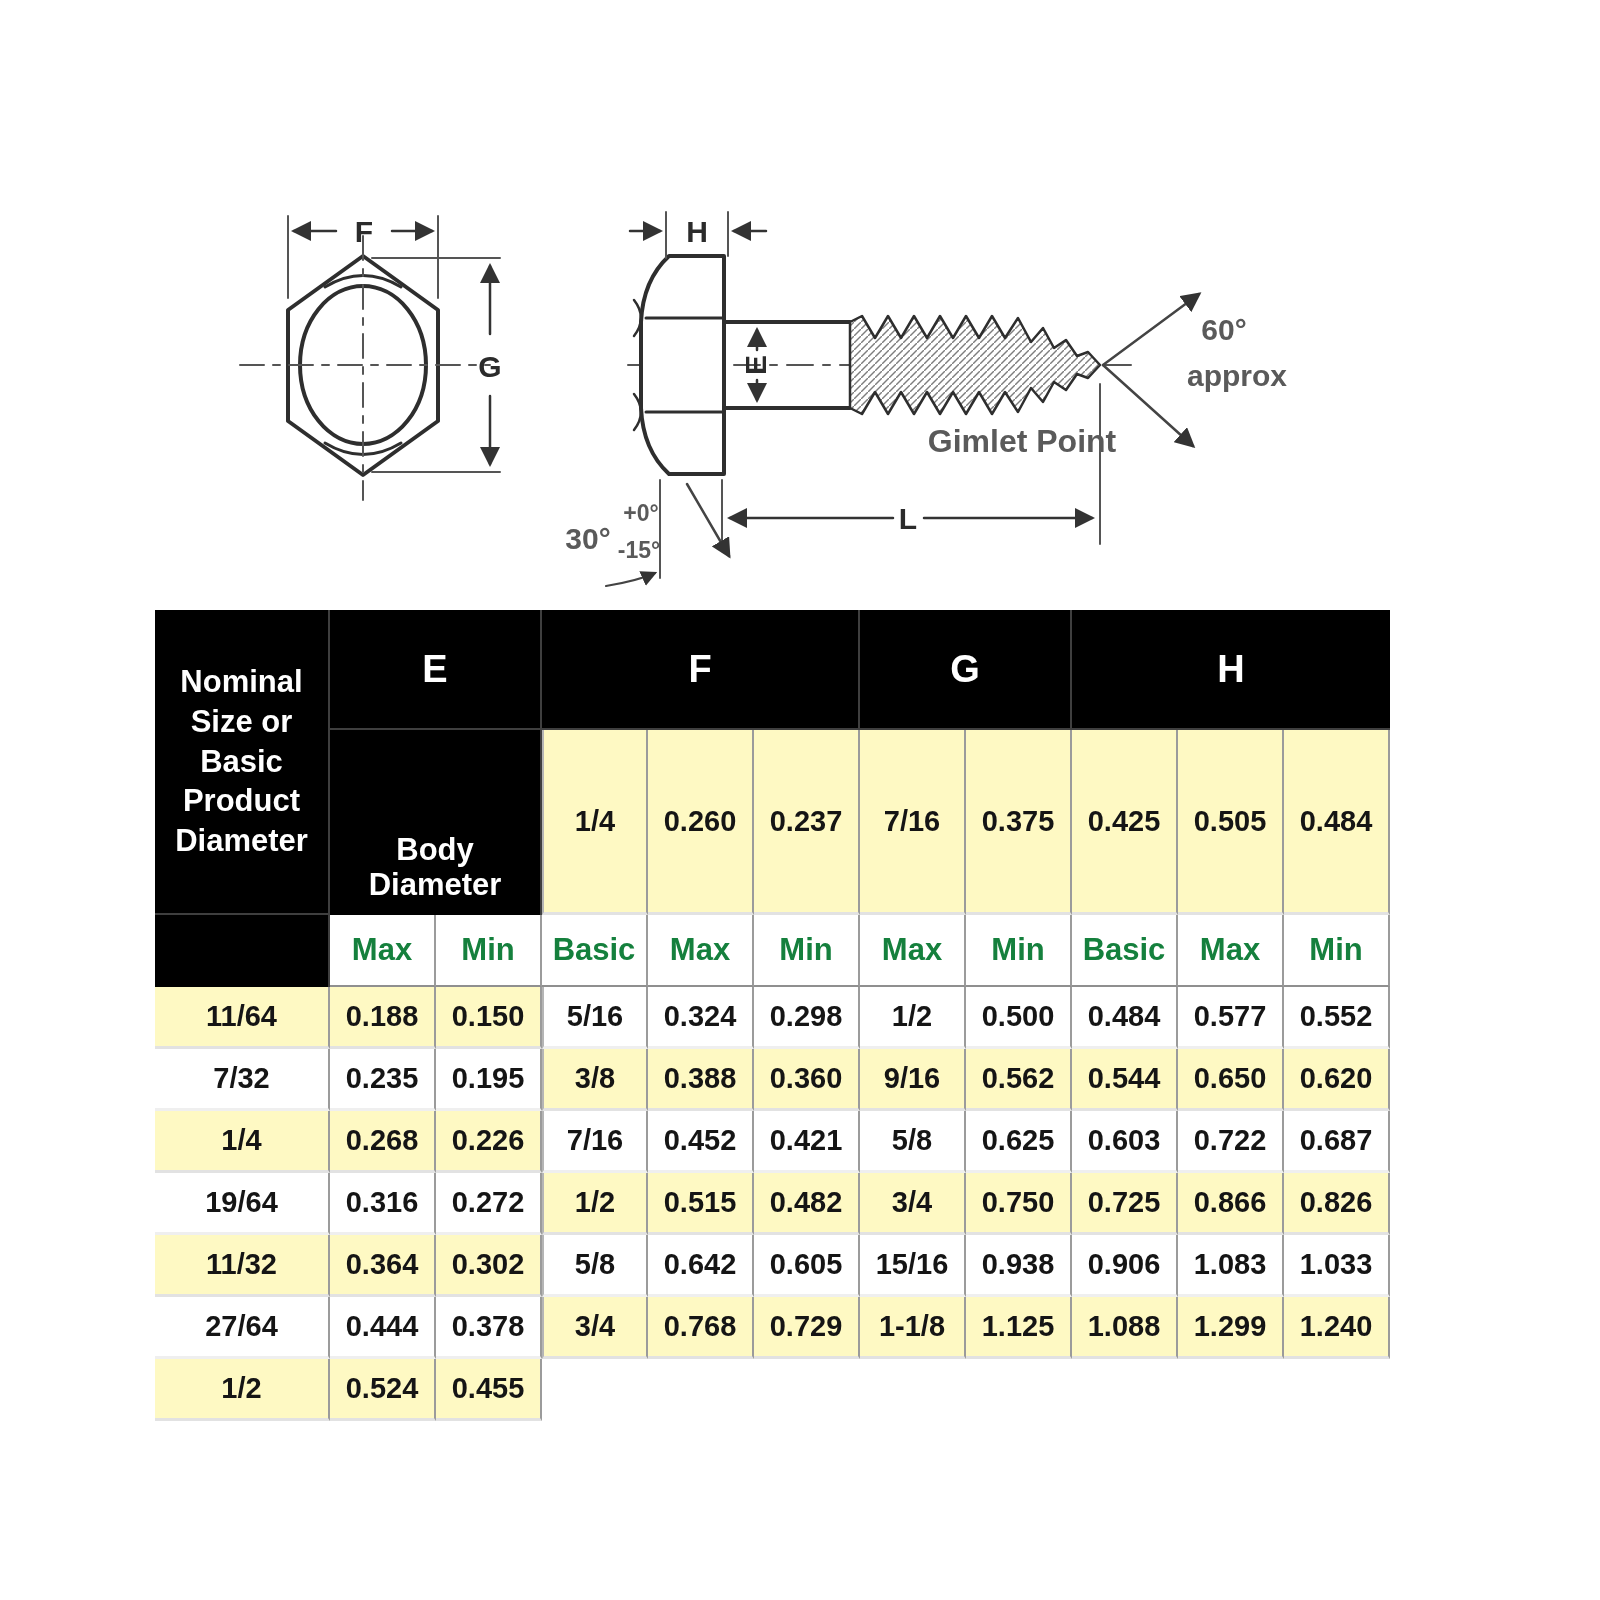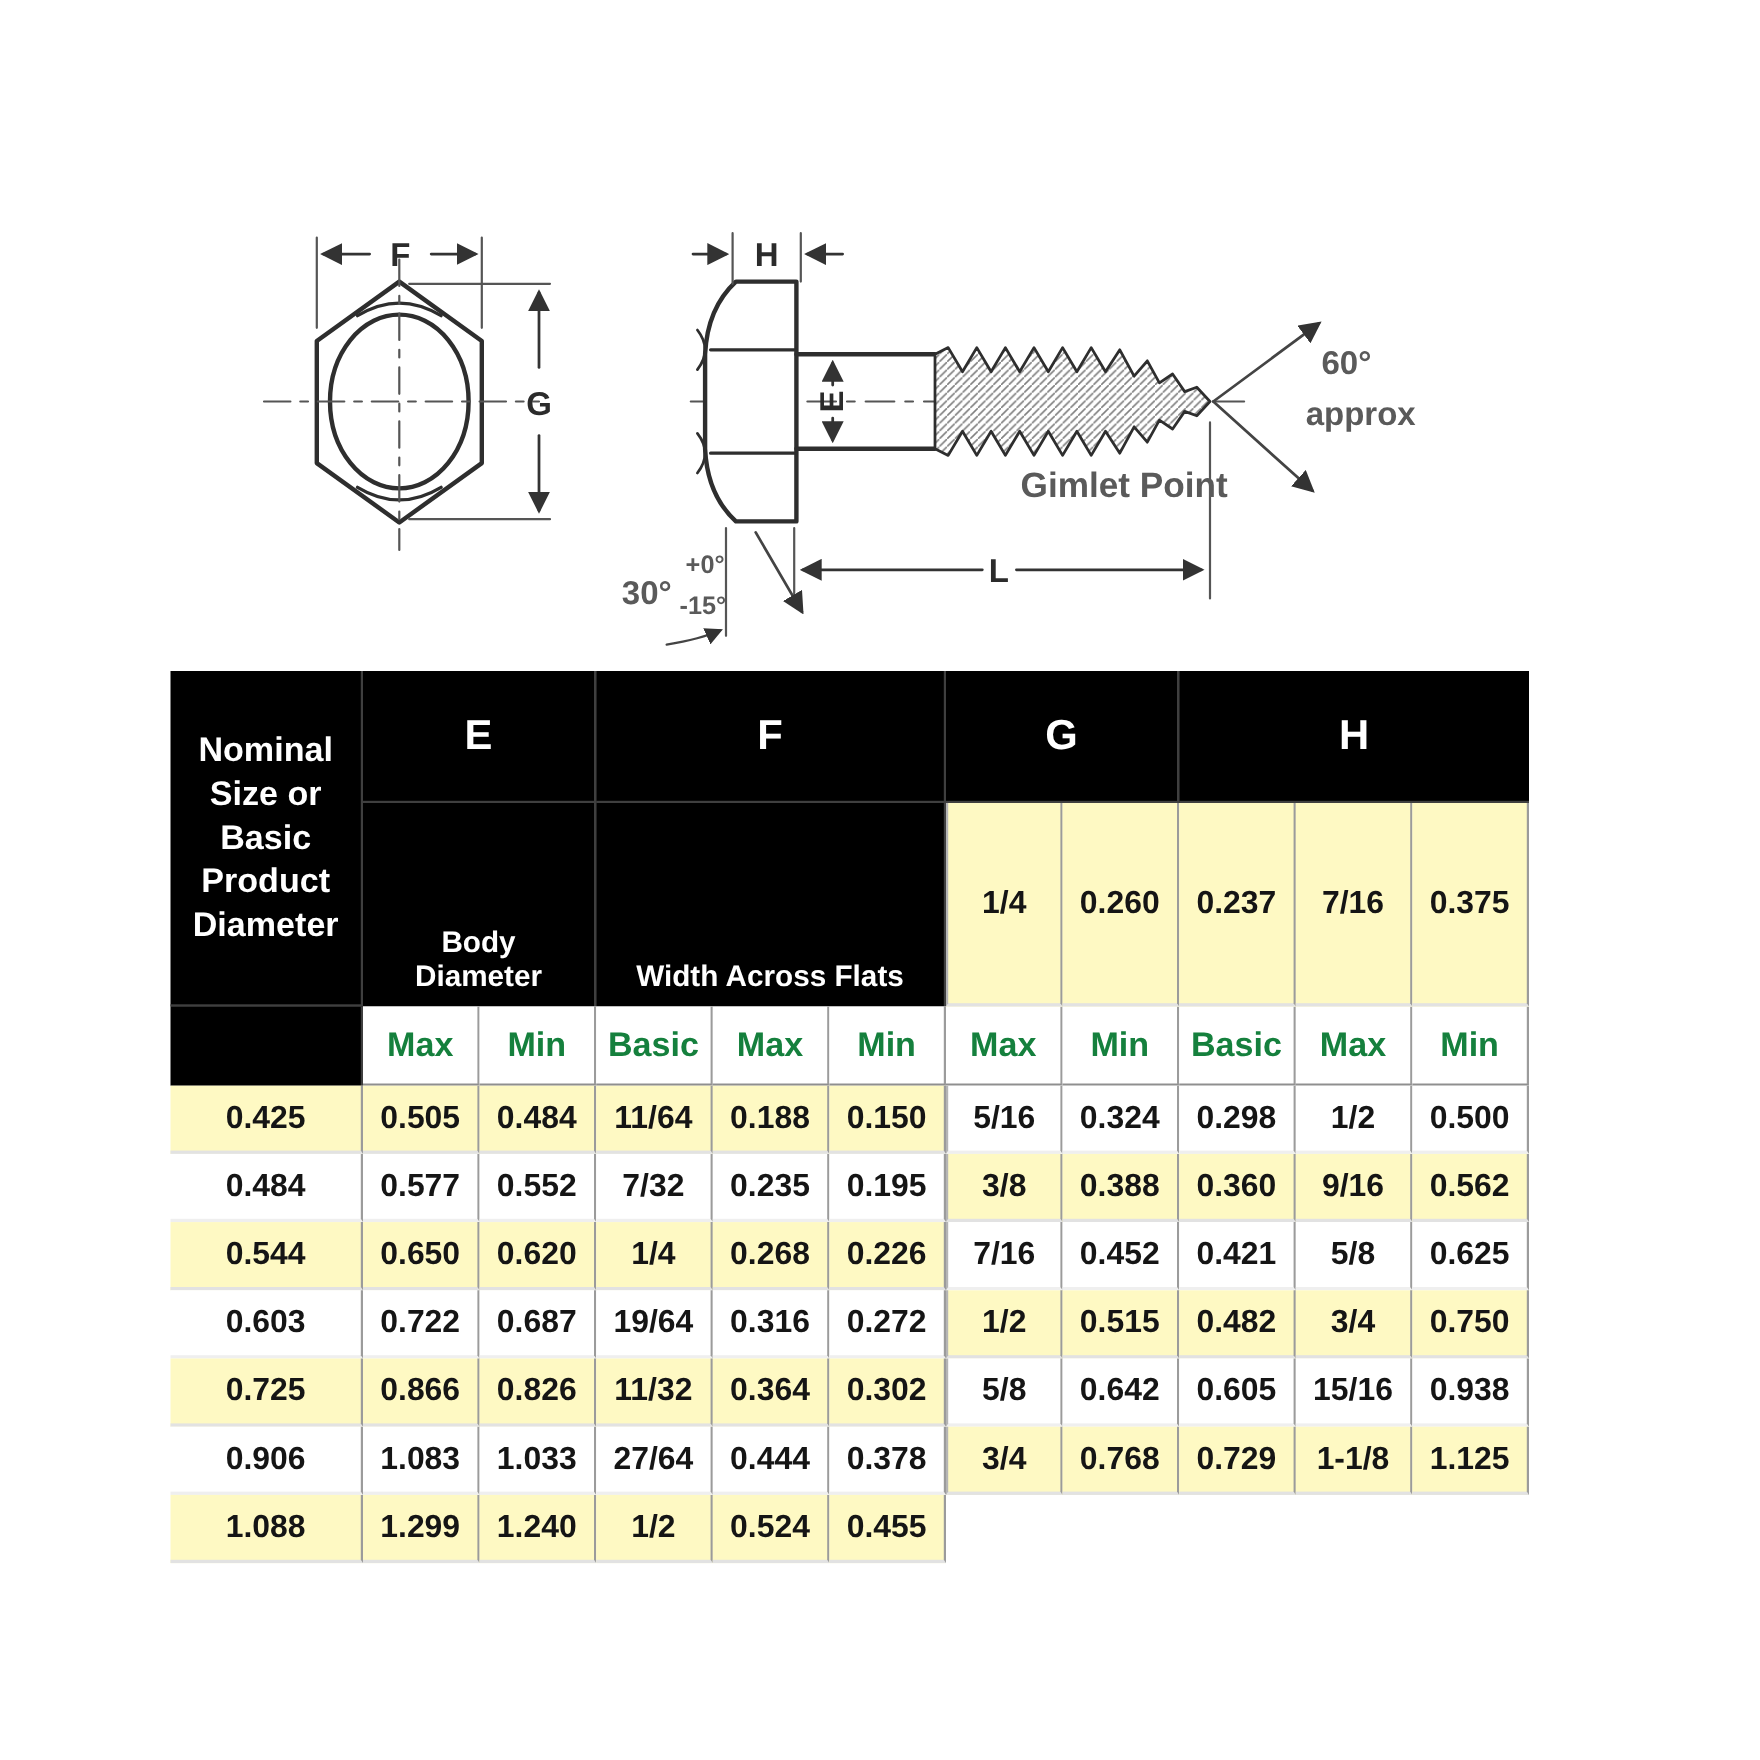--- a/index.html
+++ b/index.html
@@ -12,21 +12,21 @@
     display:grid;
     grid-template-columns:175px repeat(10,1fr);
     grid-template-rows:120px 185px 72px repeat(7,62px);}
   .cell{display:flex;align-items:center;justify-content:center;box-sizing:border-box;}
   .hdr{background:#000;color:#fff;font-weight:bold;}
   .nominal{grid-column:1;grid-row:1/span 2;font-size:31px;line-height:1.28;text-align:center;
     padding:0 14px;border-right:2px solid #3f3f3f;border-bottom:2px solid #3f3f3f;}
   .blank{grid-column:1;grid-row:3;background:#000;border-right:2px solid #3f3f3f;}
   .letter{grid-row:1;font-size:38px;border-bottom:2px solid #3f3f3f;border-right:2px solid #3f3f3f;}
   .lbl{grid-row:2;align-items:flex-end;justify-content:center;text-align:center;
-    font-size:27px;line-height:1.15;padding:0 4px 12px 4px;border-right:2px solid #3f3f3f;}
+    font-size:31px;line-height:1.15;padding:0 4px 12px 4px;border-right:2px solid #3f3f3f;}
   .ge{grid-column:2/span 2}.gf{grid-column:4/span 3}.gg{grid-column:7/span 2}.gh{grid-column:9/span 3}
   .lbl.ge span{max-width:160px}.lbl.gf span{max-width:270px}.lbl.gg span{max-width:210px}.lbl.gh span{max-width:420px}
   .noright{border-right:none;}
   .sub{grid-row:3;background:#fff;color:#15803d;font-weight:bold;font-size:31px;
     border-right:2px solid #9b9b9b;border-bottom:2px solid #8f8f8f;}
   .trow{display:contents;}
   .td{font-size:29px;font-weight:600;color:#151515;background:#fff;
     border-right:2px solid #9b9b9b;border-bottom:3px solid #efefef;}
   .trow .td:first-child{border-left:2px solid #b5b5b5;}
   .trow.alt .td{background:#fef9c3;border-bottom:3px solid #e2e2e2;}
@@ -117,23 +117,20 @@
   <div id="spec-table">
 
     <div class="cell hdr nominal">Nominal Size or Basic Product Diameter</div>
     <div class="cell hdr letter ge">E</div>
     <div class="cell hdr letter gf">F</div>
     <div class="cell hdr letter gg">G</div>
     <div class="cell hdr letter gh noright">H</div>
     <div class="cell hdr lbl ge">
         <span>Body Diameter</span>
       </div>
-    <div class="cell hdr lbl gf">
-        <span>Width Across Flats</span>
-      </div>
 
     <div class="cell blank"></div>
     <div class="cell sub">Max</div>
     <div class="cell sub">Min</div>
     <div class="cell sub">Basic</div>
     <div class="cell sub">Max</div>
     <div class="cell sub">Min</div>
     <div class="cell sub">Max</div>
     <div class="cell sub">Min</div>
     <div class="cell sub">Basic</div>

